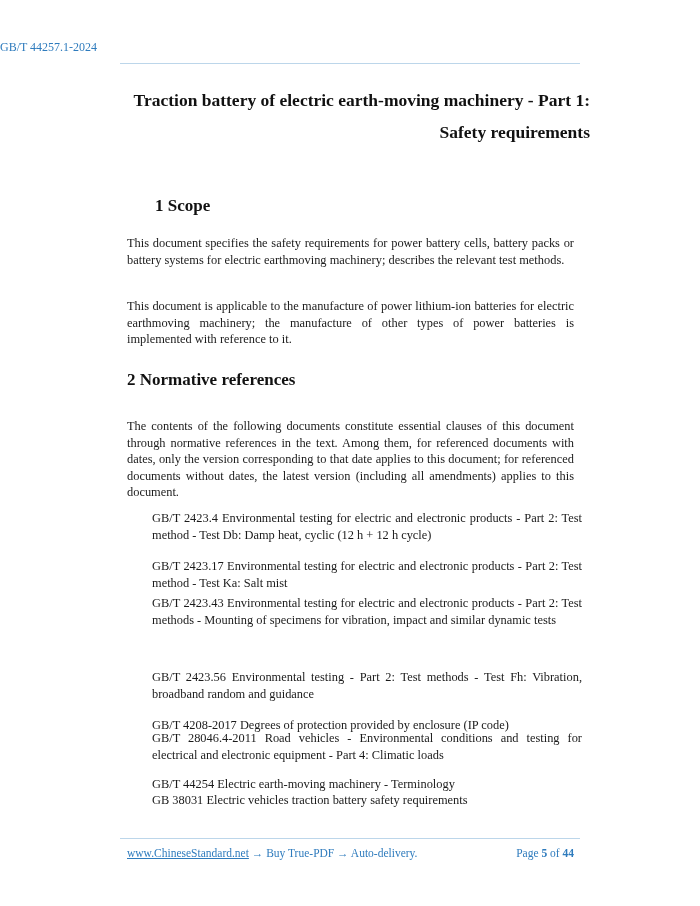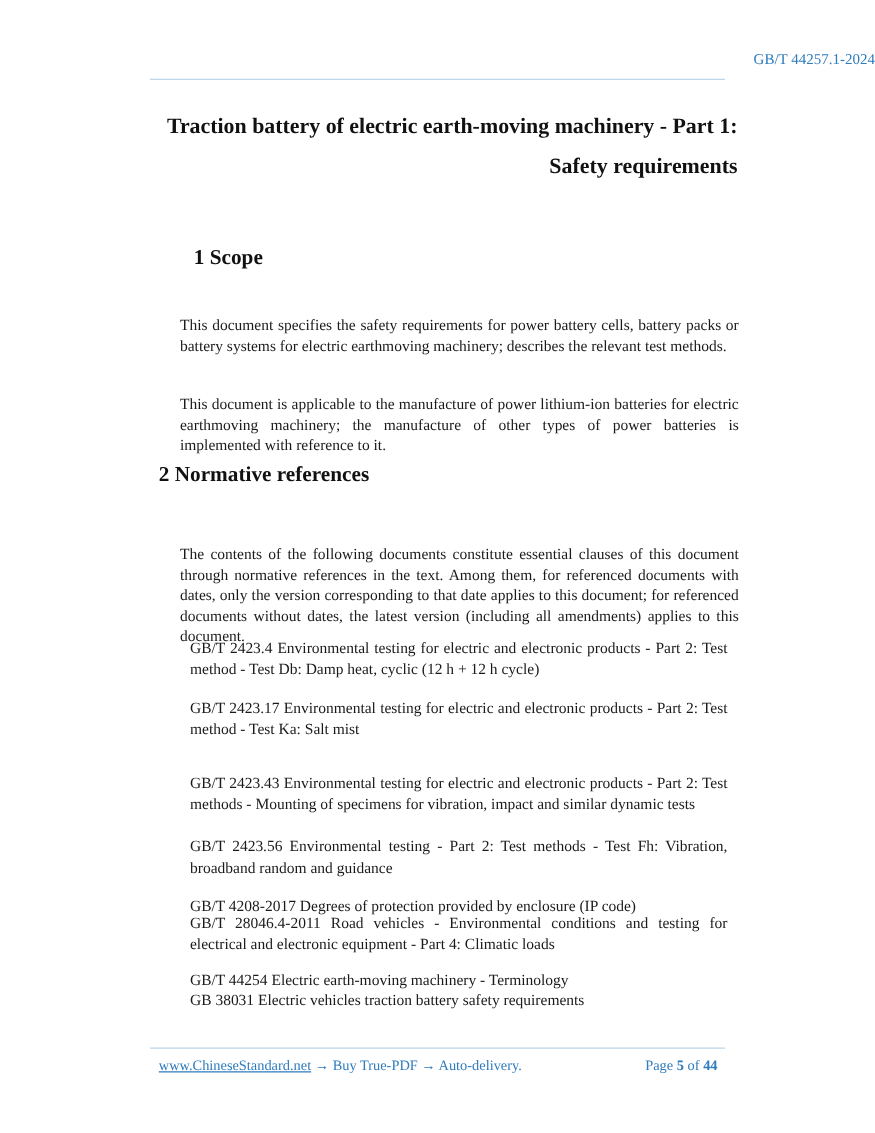--- a/index.html
+++ b/index.html
@@ -1,27 +1,27 @@
 <!DOCTYPE html>
 <html><head>
   <meta charset="utf-8">
   <style>
     html, body { margin: 0; padding: 0; background: #ffffff; }
     body { width: 700px; height: 906px; position: relative; overflow: hidden;
            font-family: "Liberation Serif", serif; color: #1a1a1a; }
-    .header-code { position: absolute; top: 40px; left: 0; width: 700px; text-align: right;
+    .header-code { position: absolute; top: 40px; left: 0; width: 700px; text-align: left;
                    font-size: 12px; color: #2e7bbd; }
     .hr { position: absolute; left: 120px; width: 460px; height: 1px; background: #bcd6ea; }
     .hr.top { top: 63px; }
     .hr.bottom { top: 838px; }
     .title { position: absolute; top: 84px; left: 110px; width: 480px; text-align: right;
              font-weight: bold; font-size: 17.5px; line-height: 32px; color: #111; }
     .h1 { position: absolute; left: 127px; font-weight: bold; font-size: 17px; color: #111; margin: 0; }
     .para { position: absolute; left: 127px; width: 447px; font-size: 12.4px; line-height: 16.6px;
-            text-align: justify; margin: 17px; }
+            text-align: justify; margin: 0; }
     .ref { position: absolute; left: 144px; width: 430px; font-size: 12.4px; line-height: 16.6px;
            text-align: justify; margin: 8px; }
     .footer { position: absolute; top: 847px; left: 127px; width: 447px; font-size: 11.5px;
               color: #2e7bbd; display: flex; justify-content: space-between; }
     .footer a { color: #2e7bbd; text-decoration: underline; }
     .footer .bold { font-weight: bold; }
   </style>
 </head>
 <body>
 
@@ -32,21 +32,21 @@
 
 <h2 class="h1" style="top:196px;margin-left:28px;">1 Scope</h2>
 <p class="para" style="top:235px;">This document specifies the safety requirements for power battery cells, battery packs or battery systems for electric earthmoving machinery; describes the relevant test methods.</p>
 <p class="para" style="top:298px;">This document is applicable to the manufacture of power lithium-ion batteries for electric earthmoving machinery; the manufacture of other types of power batteries is implemented with reference to it.</p>
 
 <h2 class="h1" style="top:370px;">2 Normative references</h2>
 <p class="para" style="top:418px;">The contents of the following documents constitute essential clauses of this document through normative references in the text. Among them, for referenced documents with dates, only the version corresponding to that date applies to this document; for referenced documents without dates, the latest version (including all amendments) applies to this document.</p>
 
 <p class="ref" style="top:502px;">GB/T 2423.4 Environmental testing for electric and electronic products - Part 2: Test method - Test Db: Damp heat, cyclic (12 h + 12 h cycle)</p>
 <p class="ref" style="top:550px;">GB/T 2423.17 Environmental testing for electric and electronic products - Part 2: Test method - Test Ka: Salt mist</p>
-<p class="ref" style="top:610px;">GB/T 2423.43 Environmental testing for electric and electronic products - Part 2: Test methods - Mounting of specimens for vibration, impact and similar dynamic tests</p>
+<p class="ref" style="top:587px;">GB/T 2423.43 Environmental testing for electric and electronic products - Part 2: Test methods - Mounting of specimens for vibration, impact and similar dynamic tests</p>
 <p class="ref" style="top:661px;">GB/T 2423.56 Environmental testing - Part 2: Test methods - Test Fh: Vibration, broadband random and guidance</p>
 <p class="ref" style="top:709px;">GB/T 4208-2017 Degrees of protection provided by enclosure (IP code)</p>
 <p class="ref" style="top:722px;">GB/T 28046.4-2011 Road vehicles - Environmental conditions and testing for electrical and electronic equipment - Part 4: Climatic loads</p>
 <p class="ref" style="top:784px;">GB 38031 Electric vehicles traction battery safety requirements</p>
 <p class="ref" style="top:768px;">GB/T 44254 Electric earth-moving machinery - Terminology</p>
 
 <div class="hr bottom"></div>
 <div class="footer">
   <span>
     <a>www.ChineseStandard.net</a><span> → Buy True-PDF → Auto-delivery.</span>

